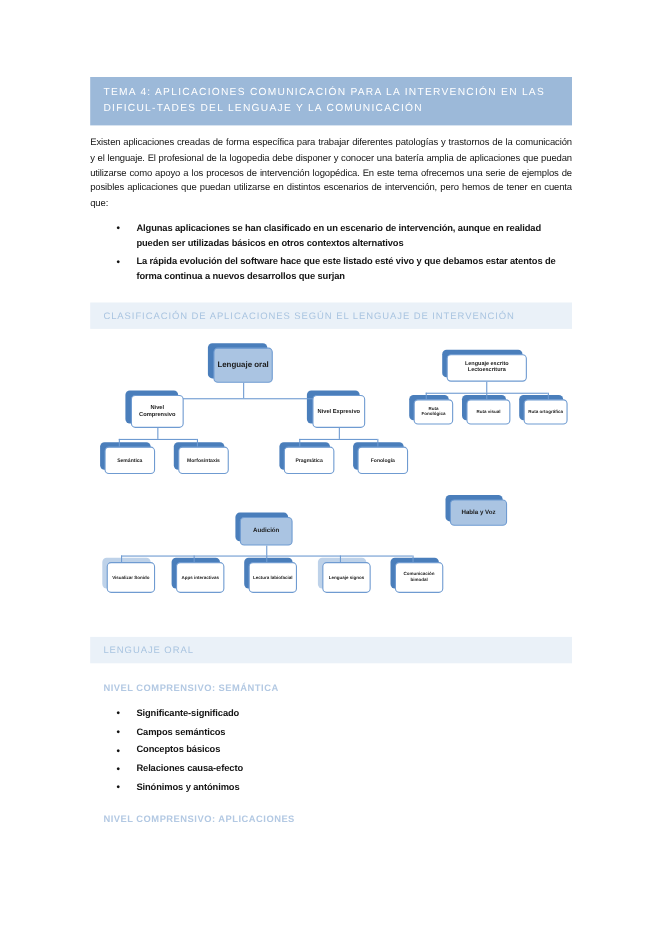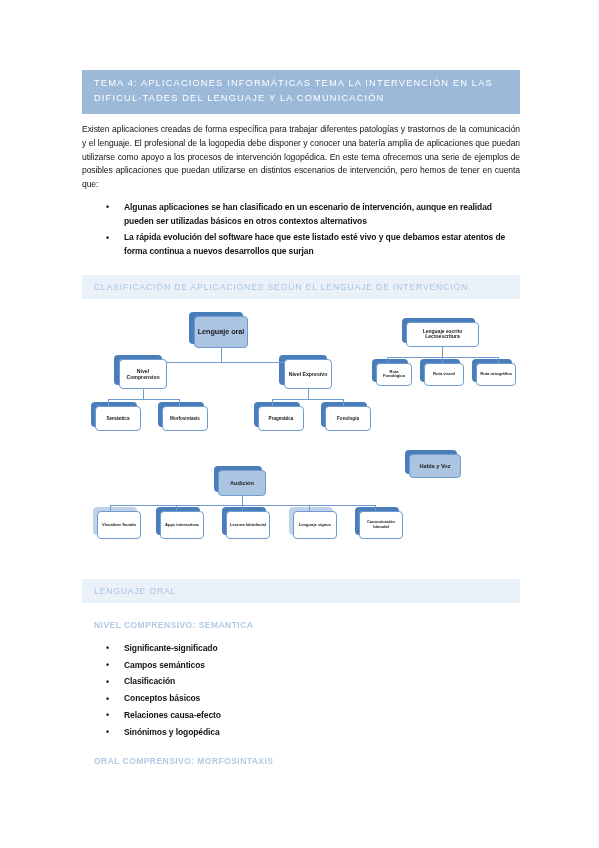--- a/index.html
+++ b/index.html
@@ -150,21 +150,21 @@
   .n-esc    { font-size: 5.0px; }
   .n-habla  { font-size: 5.6px; }
   .n-aud    { font-size: 5.6px; }
 </style>
 </head>
 <body>
 
 <div class="page">
   <div class="content">
 
-    <div class="title-band">TEMA 4: APLICACIONES INFORMÁTICAS TEMA LA INTERVENCIÓN EN LAS DIFICUL-TADES DEL LENGUAJE Y LA COMUNICACIÓN</div>
+    <div class="title-band">TEMA 4: APLICACIONES COMUNICACIÓN PARA LA INTERVENCIÓN EN LAS DIFICUL-TADES DEL LENGUAJE Y LA COMUNICACIÓN</div>
 
     <p class="intro">Existen aplicaciones creadas de forma específica para trabajar diferentes patologías y trastornos de la comunicación y el lenguaje. El profesional de la logopedia debe disponer y conocer una batería amplia de aplicaciones que puedan utilizarse como apoyo a los procesos de intervención logopédica. En este tema ofrecemos una serie de ejemplos de posibles aplicaciones que puedan utilizarse en distintos escenarios de intervención, pero hemos de tener en cuenta que:</p>
 
     <ul class="bullets">
       <li>Algunas aplicaciones se han clasificado en un escenario de intervención, aunque en realidad pueden ser utilizadas básicos en otros contextos alternativos</li>
       <li>La rápida evolución del software hace que este listado esté vivo y que debamos estar atentos de forma continua a nuevos desarrollos que surjan</li>
     </ul>
 
     <div class="band-light" style="margin-top:16px;">CLASIFICACIÓN DE APLICACIONES SEGÚN EL LENGUAJE DE INTERVENCIÓN</div>
 
@@ -291,23 +291,22 @@
       </div>
     </div>
 
     <div class="band-light" style="margin-top:14px;">LENGUAJE ORAL</div>
 
     <div class="subhead" style="margin-top:17px;">NIVEL COMPRENSIVO: SEMÁNTICA</div>
 
     <ul class="bullets" style="margin-top:12px;">
       <li>Significante-significado</li>
       <li>Campos semánticos</li>
-      <li>Clasificación</li>
       <li>Conceptos básicos</li>
       <li>Relaciones causa-efecto</li>
-      <li>Sinónimos y logopédica</li>
+      <li>Sinónimos y antónimos</li>
     </ul>
 
-    <div class="subhead" style="margin-top:16px;">ORAL COMPRENSIVO: MORFOSINTAXIS</div>
+    <div class="subhead" style="margin-top:16px;">NIVEL COMPRENSIVO: APLICACIONES</div>
 
 
   </div>
 </div>
 
 </body></html>

